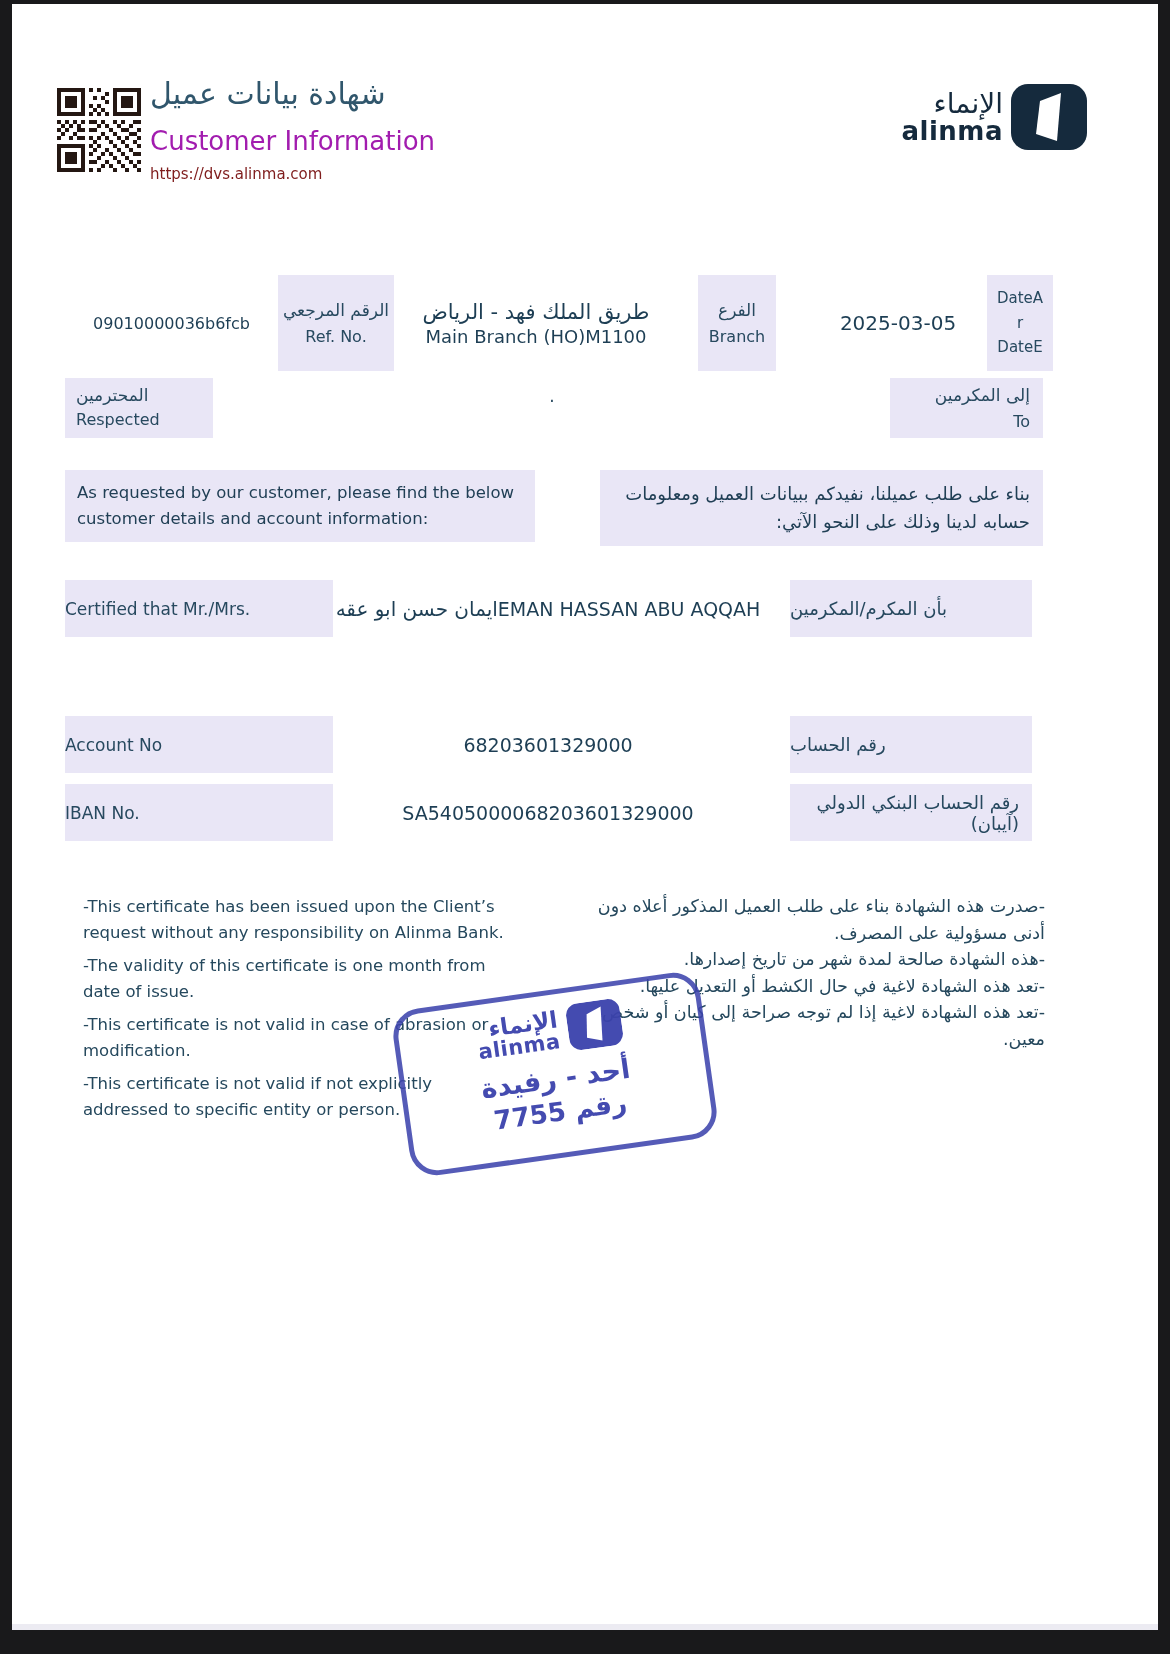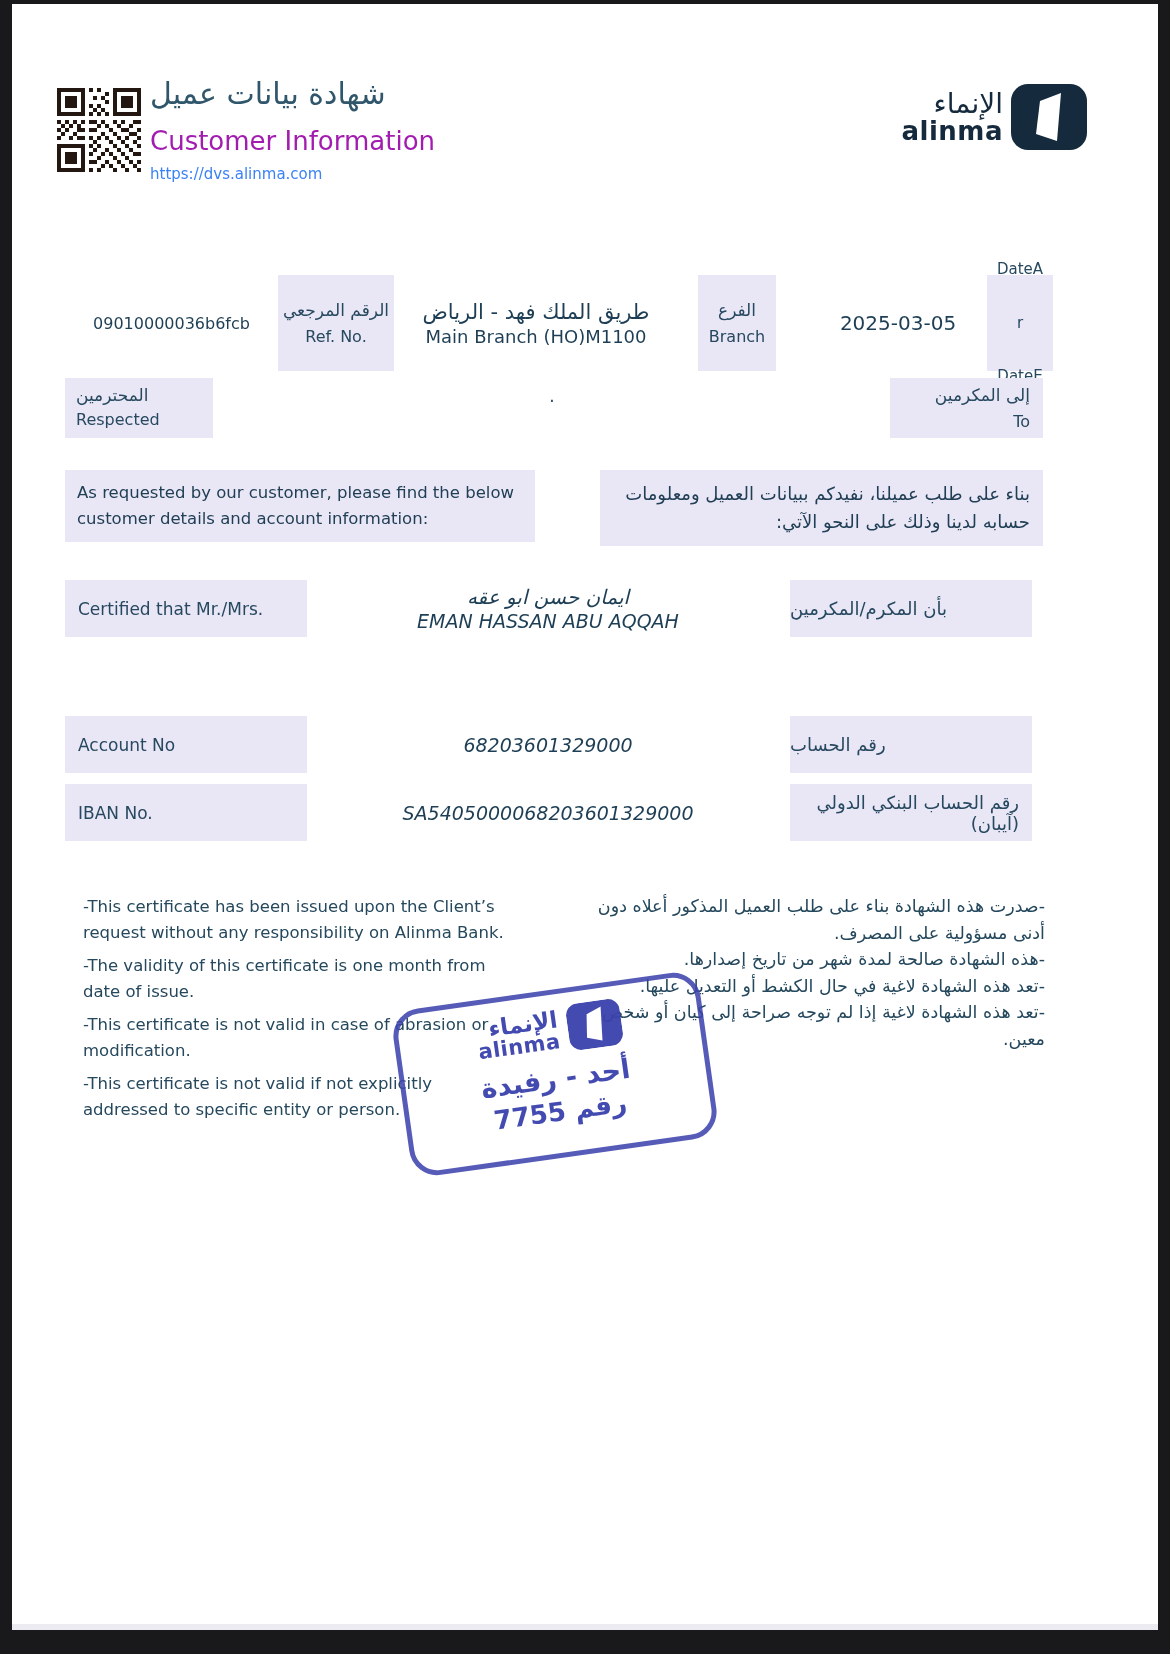--- a/index.html
+++ b/index.html
@@ -16,56 +16,56 @@
   .abs{position:absolute;}
   .lav{background:#e9e6f6;}
   .ink{color:#27495f;}
   .val{color:#1d3e54;}
 
   
   .qr{left:45px;top:84px;width:84px;height:84px;}
   .titles{left:138px;top:72px;}
   .t-ar{font-size:30px;color:#30566c;direction:rtl;text-align:left;}
   .t-en{font-size:26px;color:#a21caf;margin-top:15px;}
-  .t-url{font-size:15px;color:#3b82f6;margin-top:9px;}
+  .t-url{font-size:15px;color:#7f1d1d;margin-top:9px;}
   .logo{right:71px;top:80px;display:flex;align-items:center;gap:8px;}
   .logo-txt{text-align:right;color:#152a3d;line-height:1.0;}
   .logo-ar{font-size:28px;}
   .logo-en{font-size:26px;font-weight:bold;letter-spacing:.5px;}
 
   
   .meta{left:0;top:271px;width:100%;height:96px;}
   .cell{position:absolute;top:0;height:96px;display:flex;flex-direction:column;justify-content:center;align-items:center;text-align:center;}
   .m-ref-value{left:53px;width:213px;font-size:16px;}
   .m-ref-label{left:266px;width:116px;}
   .m-branch-value{left:388px;width:272px;}
   .m-branch-label{left:686px;width:78px;}
   .m-date-value{left:816px;width:140px;font-size:20px;}
-  .m-date-label{left:975px;width:66px;font-size:15px;line-height:1.65;color:#27495f;gap:29px;}
+  .m-date-label{left:975px;width:66px;font-size:15px;line-height:1.65;color:#27495f;}
   .lbl-ar{font-size:17px;color:#27495f;direction:rtl;}
   .lbl-en{font-size:16px;color:#27495f;margin-top:7px;}
   .b-ar{font-size:21px;direction:rtl;}
   .b-en{font-size:18px;margin-top:2px;}
 
   
   .sal{left:0;top:374px;width:100%;height:60px;}
   .s-left{position:absolute;left:53px;width:148px;height:60px;box-sizing:border-box;padding:7px 11px;}
   .s-left .lbl-ar{text-align:left;}
   .s-left .lbl-en{margin-top:5px;}
   .s-dot{position:absolute;left:528px;top:8px;width:24px;text-align:center;font-size:17px;}
   .s-right{position:absolute;left:878px;width:153px;height:60px;box-sizing:border-box;padding:7px 13px;text-align:right;}
 
   
   .i-en{left:53px;top:466px;width:470px;box-sizing:border-box;padding:10px 12px;font-size:16.5px;line-height:26px;color:#203f55;}
   .i-ar{left:588px;top:466px;width:443px;box-sizing:border-box;padding:10px 13px;direction:rtl;text-align:right;font-size:18px;line-height:28px;color:#203f55;}
 
   
   .d-row{position:absolute;left:0;width:100%;height:57px;}
-  .d-left{position:absolute;left:53px;width:242px;height:57px;box-sizing:border-box;display:flex;align-items:center;padding-left:13px;font-size:17px;color:#27495f;}
-  .d-val{position:absolute;left:306px;width:460px;height:57px;display:flex;flex-direction:column;justify-content:center;align-items:center;font-size:19px;font-style:italic;}
+  .d-left{position:absolute;left:53px;width:268px;height:57px;box-sizing:border-box;display:flex;align-items:center;font-size:17px;color:#27495f;}
+  .d-val{position:absolute;left:306px;width:460px;height:57px;display:flex;flex-direction:row;justify-content:center;align-items:center;font-size:19px;}
   .d-val .v-ar{font-size:20px;direction:rtl;}
   .d-val .v-en{font-size:19px;margin-top:1px;}
   .d-right{position:absolute;left:778px;width:242px;height:57px;box-sizing:border-box;display:flex;align-items:center;justify-content:flex-end;padding-right:13px;font-size:18px;direction:rtl;color:#27495f;}
 
   
   .notes-en{left:63px;top:882px;width:446px;font-size:16.5px;line-height:25.5px;color:#25485d;}
   .notes-en p{margin:8px;}
   .notes-ar{right:113px;top:889px;width:470px;direction:rtl;text-align:right;font-size:17.5px;line-height:26.5px;color:#25485d;}
   .notes-ar p{margin:0;}
 

